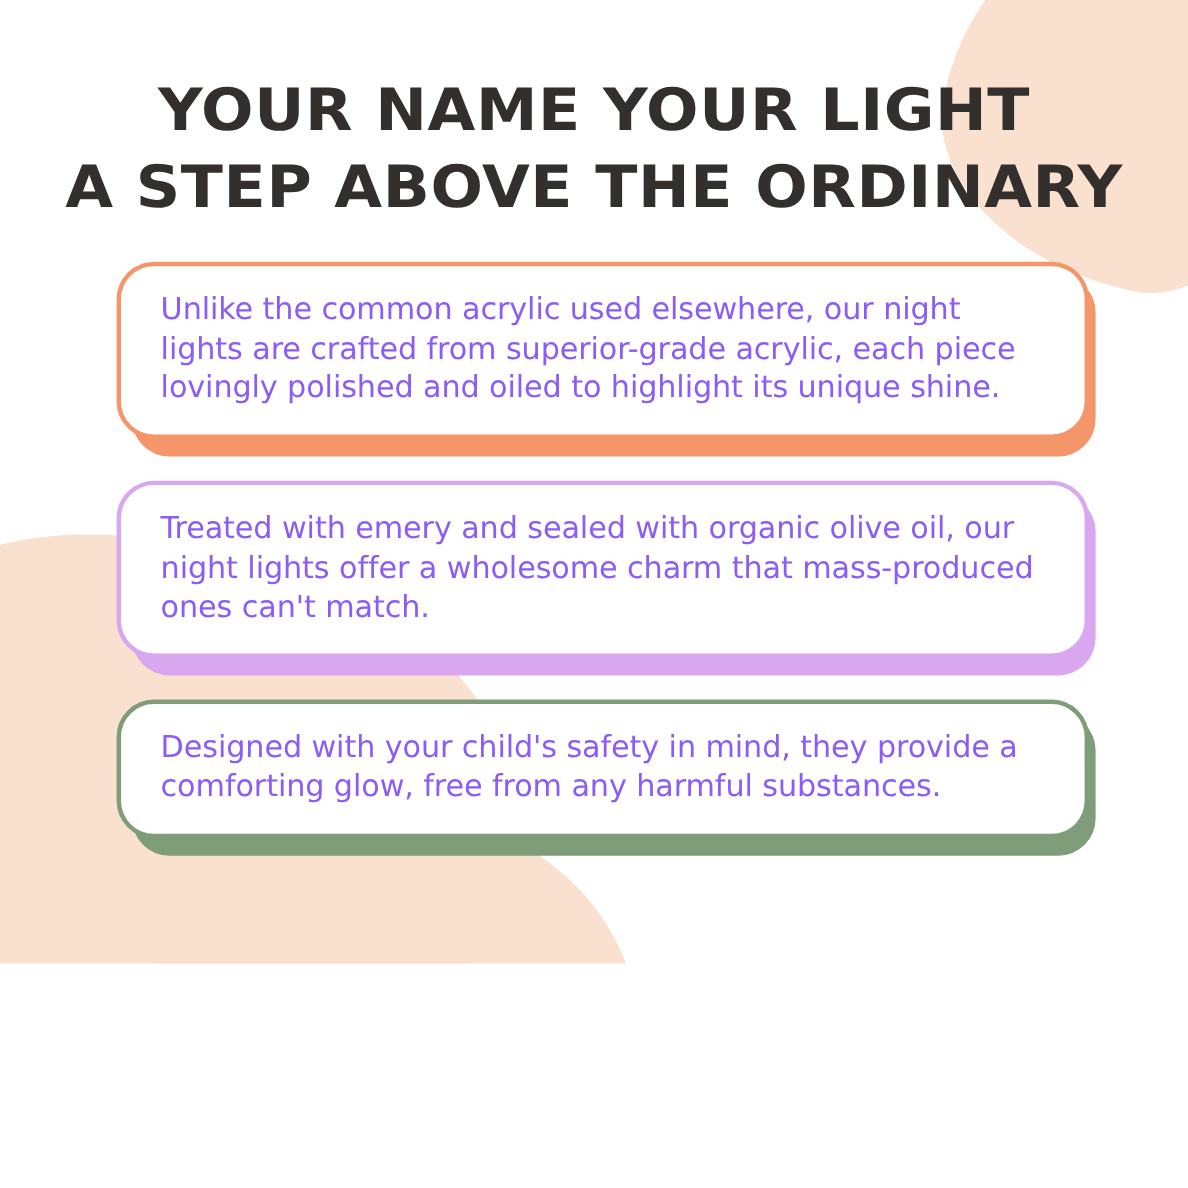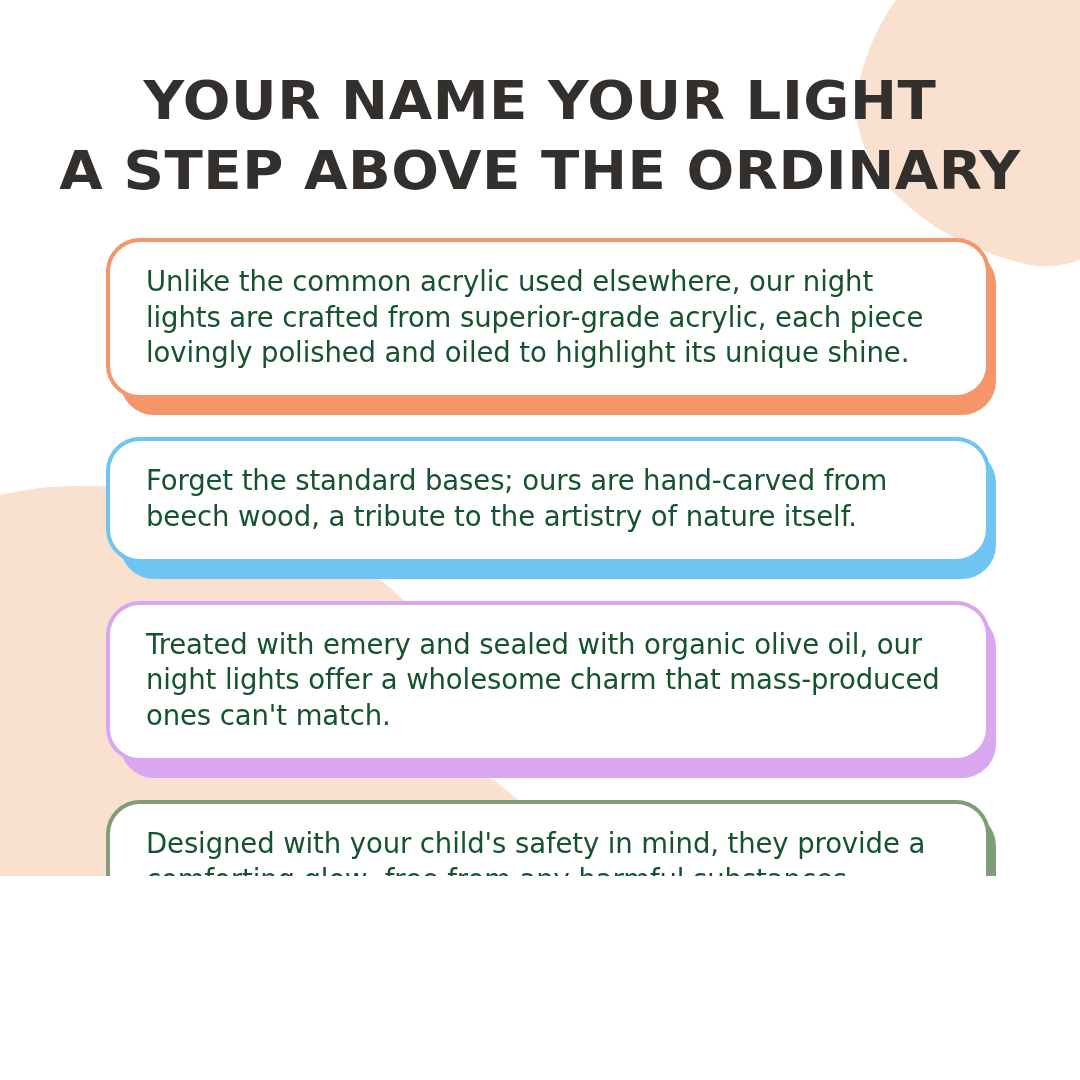--- a/index.html
+++ b/index.html
@@ -95,21 +95,21 @@
     border-style: solid;
     border-width: 4px;
     border-radius: 34px;
     padding: 22px 34px 24px 36px;
     box-sizing: border-box;
   }
   .card-text {
     font-family: "DejaVu Sans", sans-serif;
     font-size: 27.5px;
     line-height: 1.30;
-    color: #14532d;
+    color: #8b5cf6;
     letter-spacing: -0.1px;
   }
 </style>
 </head>
 <body>
 
 <div class="poster">
 
   <div class="blob blob-top-right"></div>
   <div class="blob blob-bottom-left"></div>
@@ -122,26 +122,20 @@
 
   <div class="cards">
 
     <div class="card">
       <div class="card-shadow" style="background:#f4956a"></div>
       <div class="card-body" style="border-color:#f4956a">
         <div class="card-text">Unlike the common acrylic used elsewhere, our night lights are crafted from superior-grade acrylic, each piece lovingly polished and oiled to highlight its unique shine.</div>
       </div>
     </div>
 
-    <div class="card">
-      <div class="card-shadow" style="background:#6ec5f2"></div>
-      <div class="card-body" style="border-color:#6ec5f2">
-        <div class="card-text">Forget the standard bases; ours are hand-carved from beech wood, a tribute to the artistry of nature itself.</div>
-      </div>
-    </div>
 
 
     <div class="card">
       <div class="card-shadow" style="background:#d9a6f0"></div>
       <div class="card-body" style="border-color:#d9a6f0">
         <div class="card-text">Treated with emery and sealed with organic olive oil, our night lights offer a wholesome charm that mass-produced ones can't match.</div>
       </div>
     </div>
 
     <div class="card">

